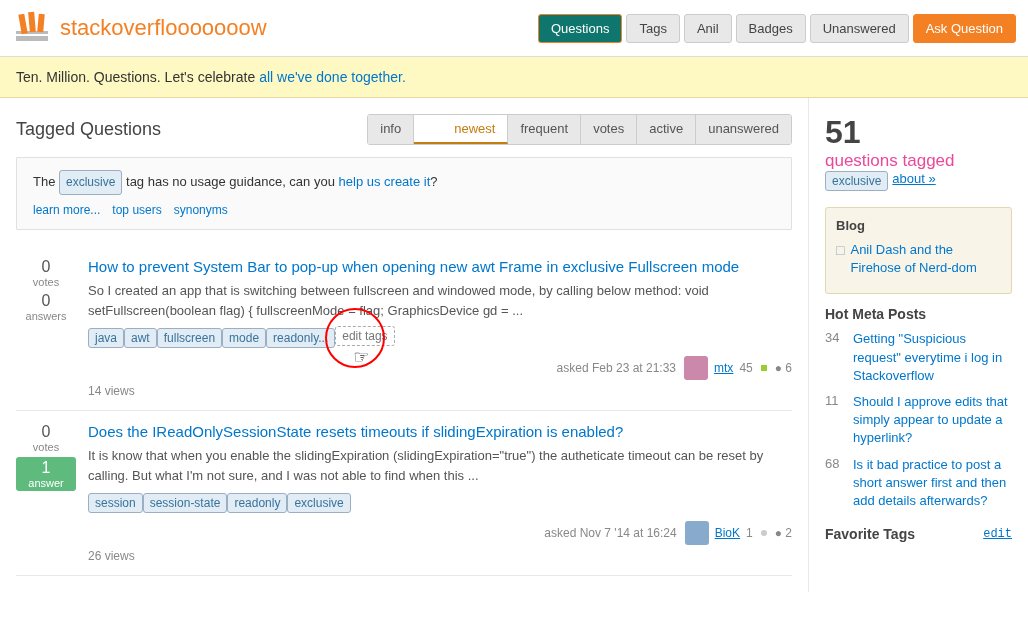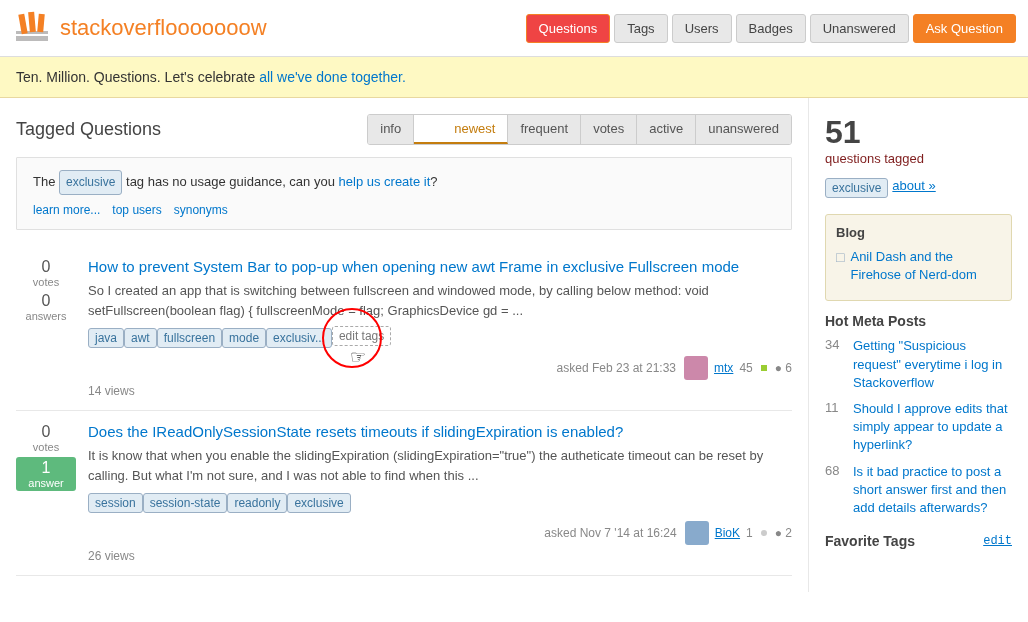--- a/index.html
+++ b/index.html
@@ -6,21 +6,21 @@
     body { font-family: Arial, sans-serif; font-size: 13px; color: #333; background: #fff; }
     
     
     .header { display: flex; align-items: center; padding: 8px 12px; border-bottom: 1px solid #ddd; background: #fff; }
     .logo { display: flex; align-items: center; gap: 8px; margin-right: auto; }
     .logo-icon { width: 40px; height: 40px; }
     .logo-text { font-size: 22px; color: #444; font-weight: normal; }
     .logo-text span { color: #f48024; }
     .nav { display: flex; gap: 4px; }
     .nav-btn { padding: 6px 12px; border: 1px solid #ccc; background: #e8e8e8; color: #444; cursor: pointer; font-size: 13px; border-radius: 3px; text-decoration: none; }
-    .nav-btn.active { background: #ef4444; color: #fff; border-color: #f48024; }
+    .nav-btn.active { background: #0f766e; color: #fff; border-color: #f48024; }
 
     
     .banner { background: #fef9c3; border-bottom: 1px solid #e8d8a0; padding: 12px 16px; font-size: 14px; }
     .banner a { color: #0077cc; text-decoration: none; }
 
     
     .main-layout { display: flex; gap: 0; }
     .content { flex: 1; padding: 16px; min-width: 0; }
     .sidebar { width: 220px; padding: 16px; border-left: 1px solid #e8e8e8; flex-shrink: 0; }
 
@@ -63,21 +63,21 @@
     .user-rep { color: #888; }
     .views-label { color: #888; font-size: 12px; margin-top: 4px; }
 
     
     .edit-tags-wrapper { position: relative; display: inline-block; }
     .circle-annotation { position: absolute; width: 60px; height: 60px; border: 2px solid red; border-radius: 50%; top: -20px; left: -10px; pointer-events: none; }
     .cursor-icon { position: absolute; top: 18px; left: 18px; font-size: 18px; pointer-events: none; }
 
     
     .sidebar-count { font-size: 32px; color: #444; font-weight: bold; }
-    .sidebar-label { color: #7f1d1d; font-size: 13px; margin-bottom: 12px; }
+    .sidebar-label { color: #ec4899; font-size: 17px; }
     .sidebar-tags { display: flex; flex-wrap: wrap; gap: 4px; margin-bottom: 16px; }
     .sidebar-tag { padding: 2px 6px; background: #e1ecf4; color: #39739d; border: 1px solid #9aafc4; border-radius: 3px; font-size: 12px; cursor: pointer; }
     .sidebar-about { color: #0077cc; font-size: 13px; cursor: pointer; }
 
     .blog-section { background: #f8f4e8; border: 1px solid #e0d8b0; border-radius: 3px; padding: 10px; margin-bottom: 12px; }
     .blog-title { font-weight: bold; font-size: 13px; margin-bottom: 8px; color: #444; }
     .blog-item { display: flex; gap: 6px; margin-bottom: 6px; }
     .blog-icon { color: #9aafc4; font-size: 14px; flex-shrink: 0; margin-top: 1px; }
     .blog-link { color: #0077cc; text-decoration: none; font-size: 13px; line-height: 1.4; }
 
@@ -106,21 +106,21 @@
       <rect x="17" y="4" width="6" height="20" fill="#f48024" transform="rotate(-5 20 14)"></rect>
       <rect x="26" y="6" width="6" height="18" fill="#f48024" transform="rotate(5 29 15)"></rect>
     </svg>
     <span class="logo-text">
       <span>stack</span><span style="color:#f48024">overflooooooow</span>
     </span>
   </div>
   <nav class="nav">
     <a class="nav-btn active">Questions</a>
     <a class="nav-btn">Tags</a>
-    <a class="nav-btn">Users</a>
+    <a class="nav-btn">Anil</a>
     <a class="nav-btn">Badges</a>
     <a class="nav-btn">Unanswered</a>
     <a class="nav-btn" style="background:#f48024;color:#fff;border-color:#f48024;">Ask Question</a>
   </nav>
 </div>
 
 <div class="banner">
   <span>Ten. Million. Questions. Let's celebrate </span><a href="#">all we've done together.</a>
 </div>
 
@@ -168,21 +168,21 @@
       <div class="q-body">
         <div class="q-title">
           <a href="#">How to prevent System Bar to pop-up when opening new awt Frame in exclusive Fullscreen mode</a>
         </div>
         <div class="q-excerpt">So I created an app that is switching between fullscreen and windowed mode, by calling below method: void setFullscreen(boolean flag) { fullscreenMode = flag; GraphicsDevice gd = ...</div>
         <div class="q-tags">
           <span class="q-tag">java</span>
           <span class="q-tag">awt</span>
           <span class="q-tag">fullscreen</span>
           <span class="q-tag">mode</span>
-          <span class="q-tag">exclusiv...</span>
+          <span class="q-tag">readonly...</span>
           <div class="edit-tags-wrapper">
             <span class="q-tag edit-tags">edit tags</span>
             <div class="circle-annotation"></div>
             <span class="cursor-icon">☞</span>
           </div>
         </div>
         <div class="q-footer">
           <span class="q-asked">asked Feb 23 at 21:33</span>
           <div class="q-user">
             <svg width="24" height="24" style="border-radius:3px;background:#c8a;"></svg>

